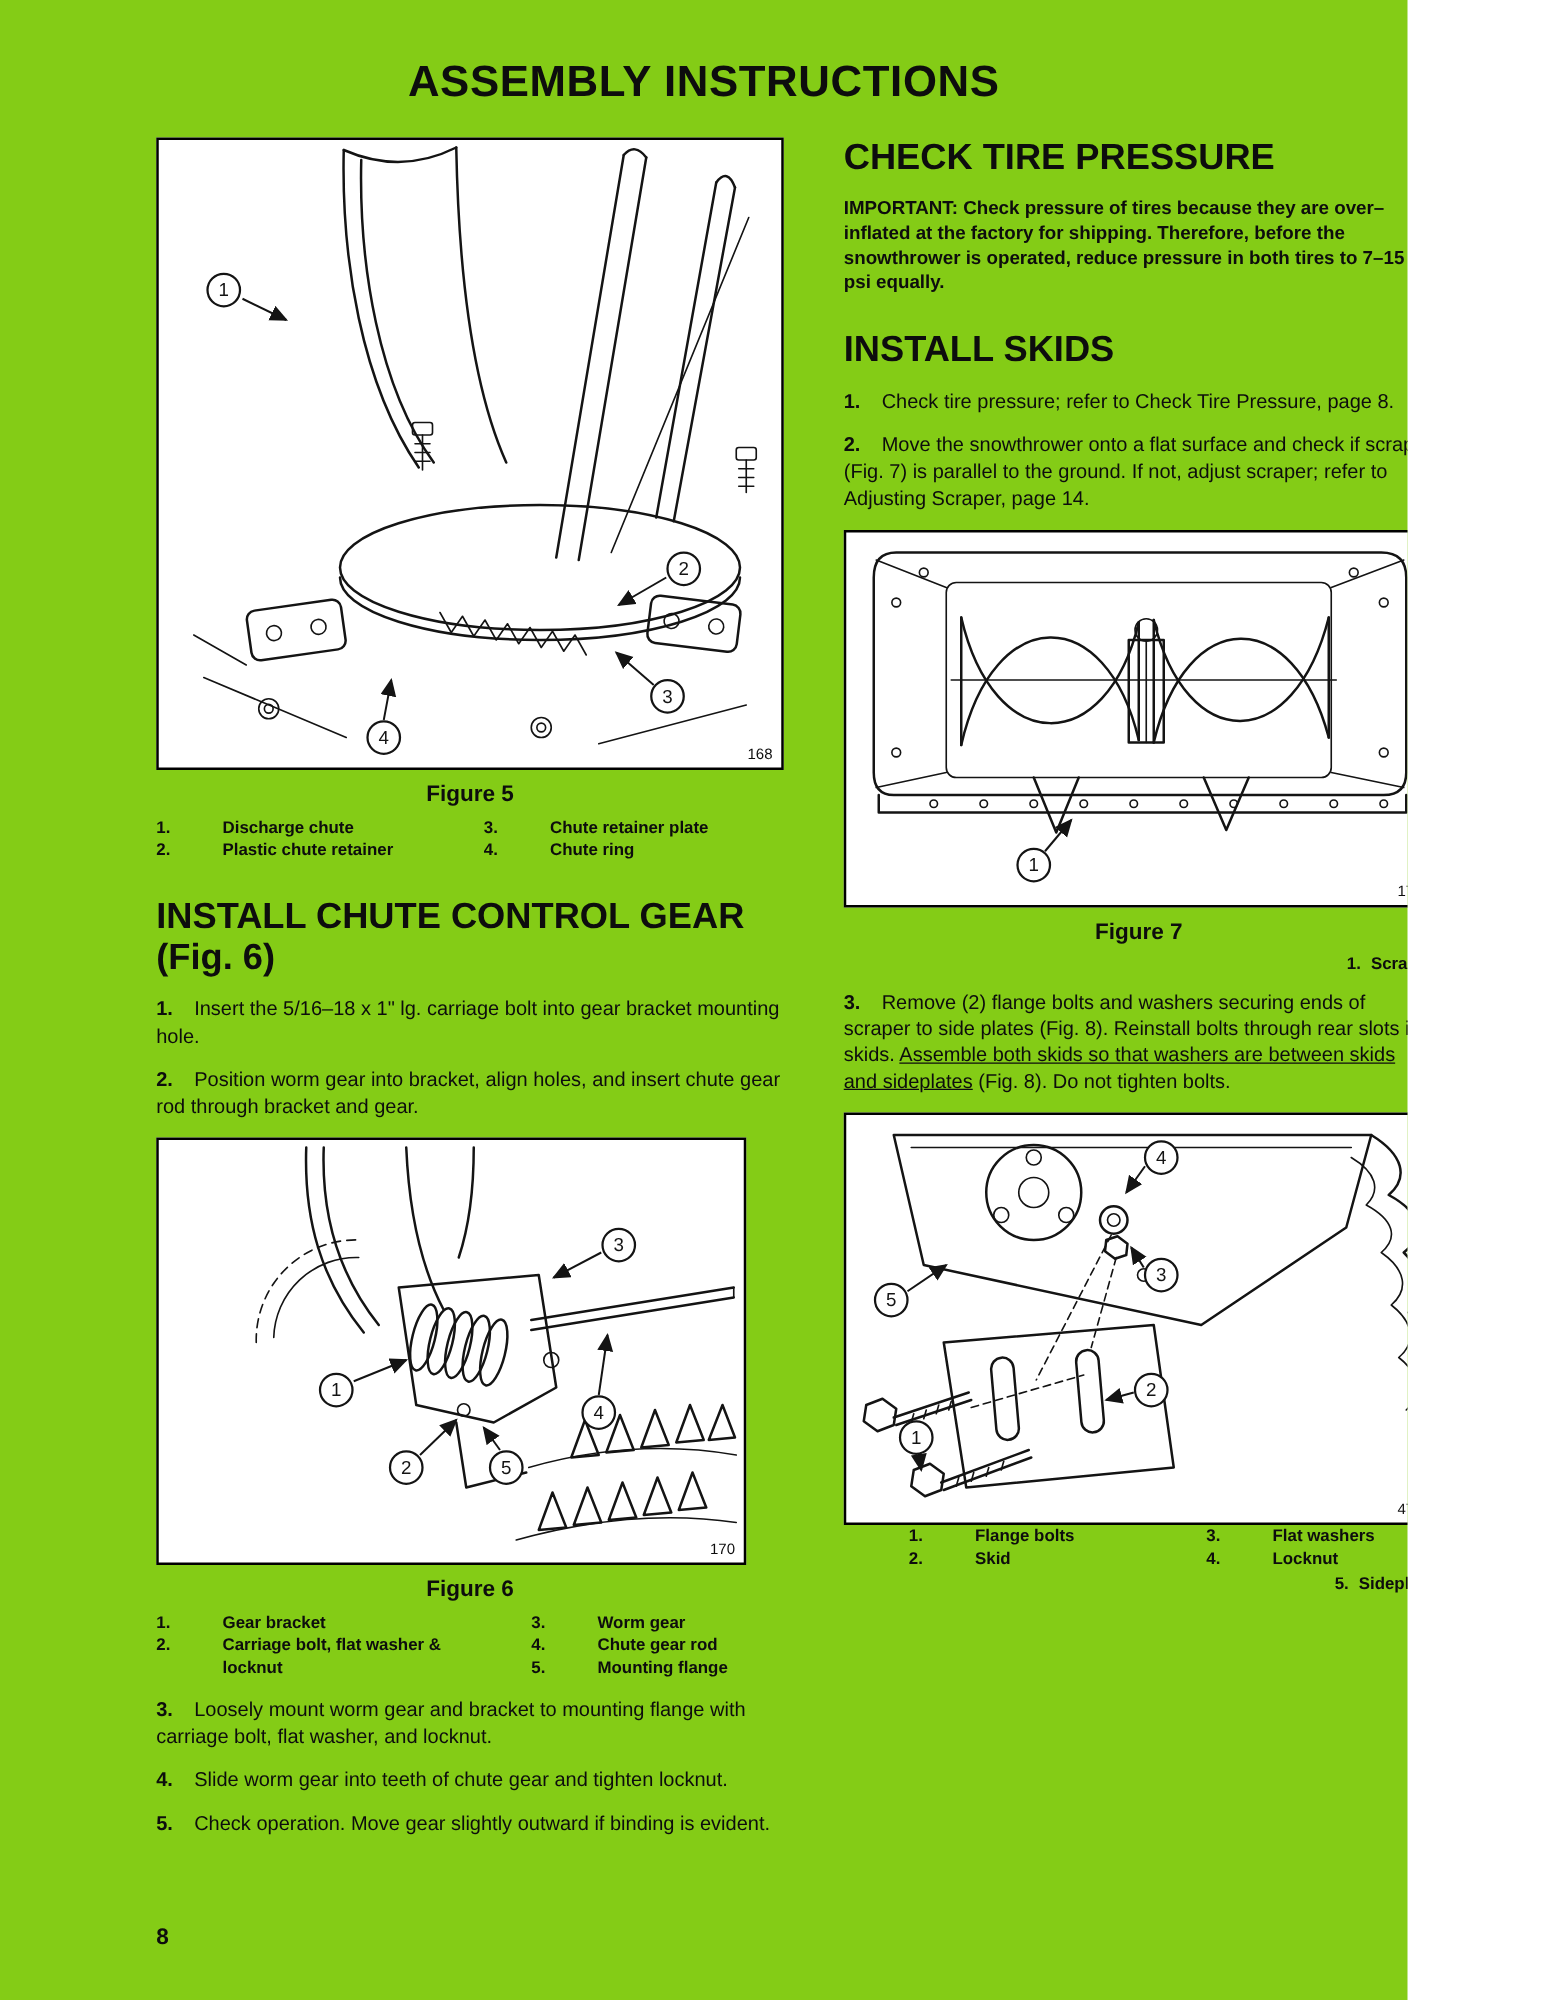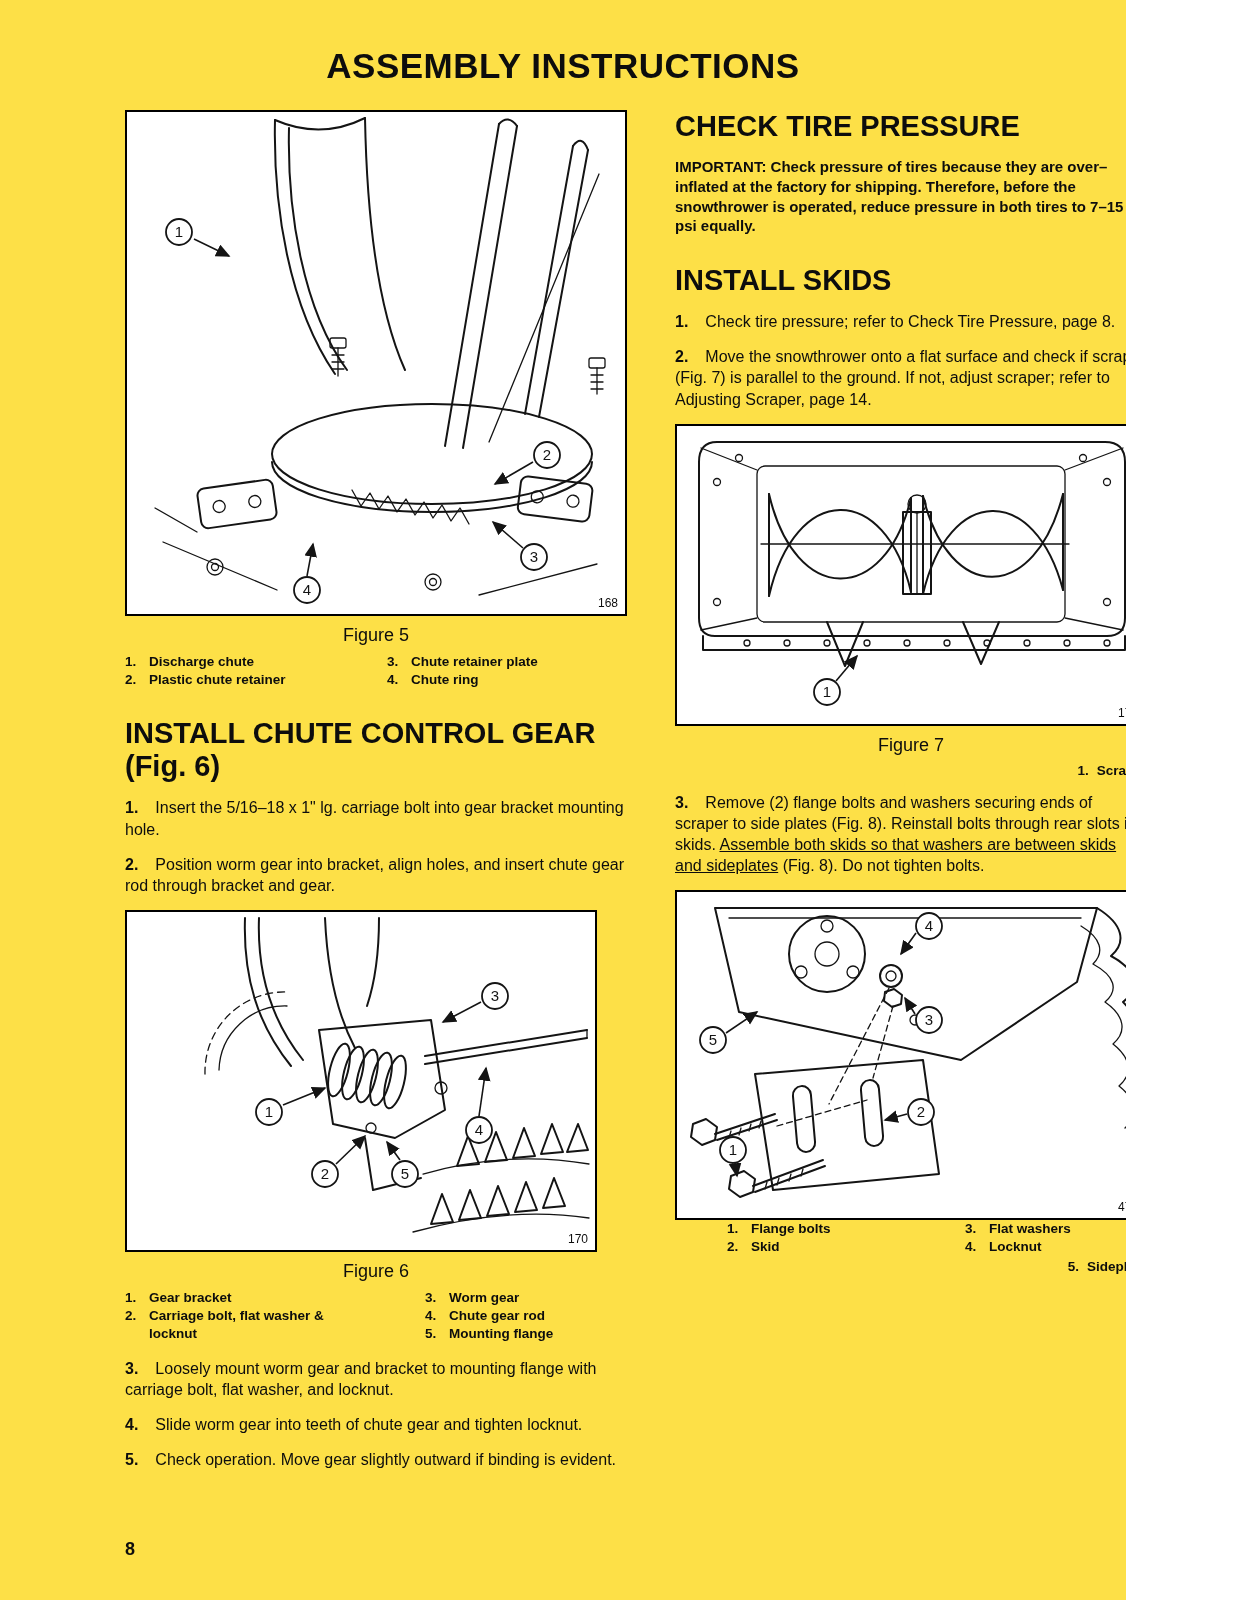--- a/index.html
+++ b/index.html
@@ -1,37 +1,37 @@
 <!DOCTYPE html>
 <html><head>
 <meta charset="utf-8">
 <style>
   * { box-sizing: border-box; }
   html, body { margin: 0; padding: 0; background: #ffffff; }
-  .page { position: relative; width: 1126px; height: 1600px; background: #fde047;
+  .page { position: relative; width: 1126px; height: 1600px; background: #84cc16;
           font-family: "Liberation Sans", sans-serif; color: #0d0d0d; overflow: hidden; }
   .title { margin: 0; padding-top: 46px; text-align: center; font-size: 35px; font-weight: 700; letter-spacing: 0.5px; }
   .columns { display: flex; margin-top: 24px; padding-left: 125px; column-gap: 48px; }
   .col-left  { flex: 0 0 502px; width: 502px; }
   .col-right { flex: 0 0 472px; width: 472px; }
 
   .figbox { position: relative; border: 2px solid #000; background: #fff; }
   .figbox svg { display: block; width: 100%; height: 100%; }
   .fig5 { width: 502px; height: 506px; }
   .fig6 { width: 472px; height: 342px; margin-top: 14px; }
   .fig7 { width: 472px; height: 302px; margin-top: 14px; }
   .fig8 { width: 472px; height: 330px; margin-top: 14px; }
   .corner-num { position: absolute; right: 7px; bottom: 4px; font-size: 12px; }
 
-  .figcap { text-align: center; font-size: 18px; font-weight: 400; margin: 9px 0 7px; }
+  .figcap { text-align: center; font-size: 18px; font-weight: 700; margin: 9px 0 7px; }
 
   .legend { display: flex; font-size: 13.5px; font-weight: 700; line-height: 1.35; margin-bottom: 6px; }
   .legend-item { display: flex; }
   .lnum { flex: 0 0 24px; }
-  .llabel { flex: 1; }
+  .llabel { flex: 1; margin-left: 29px; }
   .lcol-f5 { flex: 0 0 262px; }
   .lcol-f6 { flex: 0 0 300px; }
   .lcol-f6 .llabel { max-width: 185px; }
   .lcol-f8 { flex: 0 0 238px; }
   .legend-f8 { padding-left: 52px; margin-bottom: 0; }
   .legend-center { font-size: 13.5px; font-weight: 700; text-align: right; margin: 2px 0 10px; }
   .legend-center .lnum-inline { margin-right: 8px; }
 
   .heading { font-size: 29px; font-weight: 700; margin: 28px 0 0; }
   .heading.first { margin-top: 0; }

